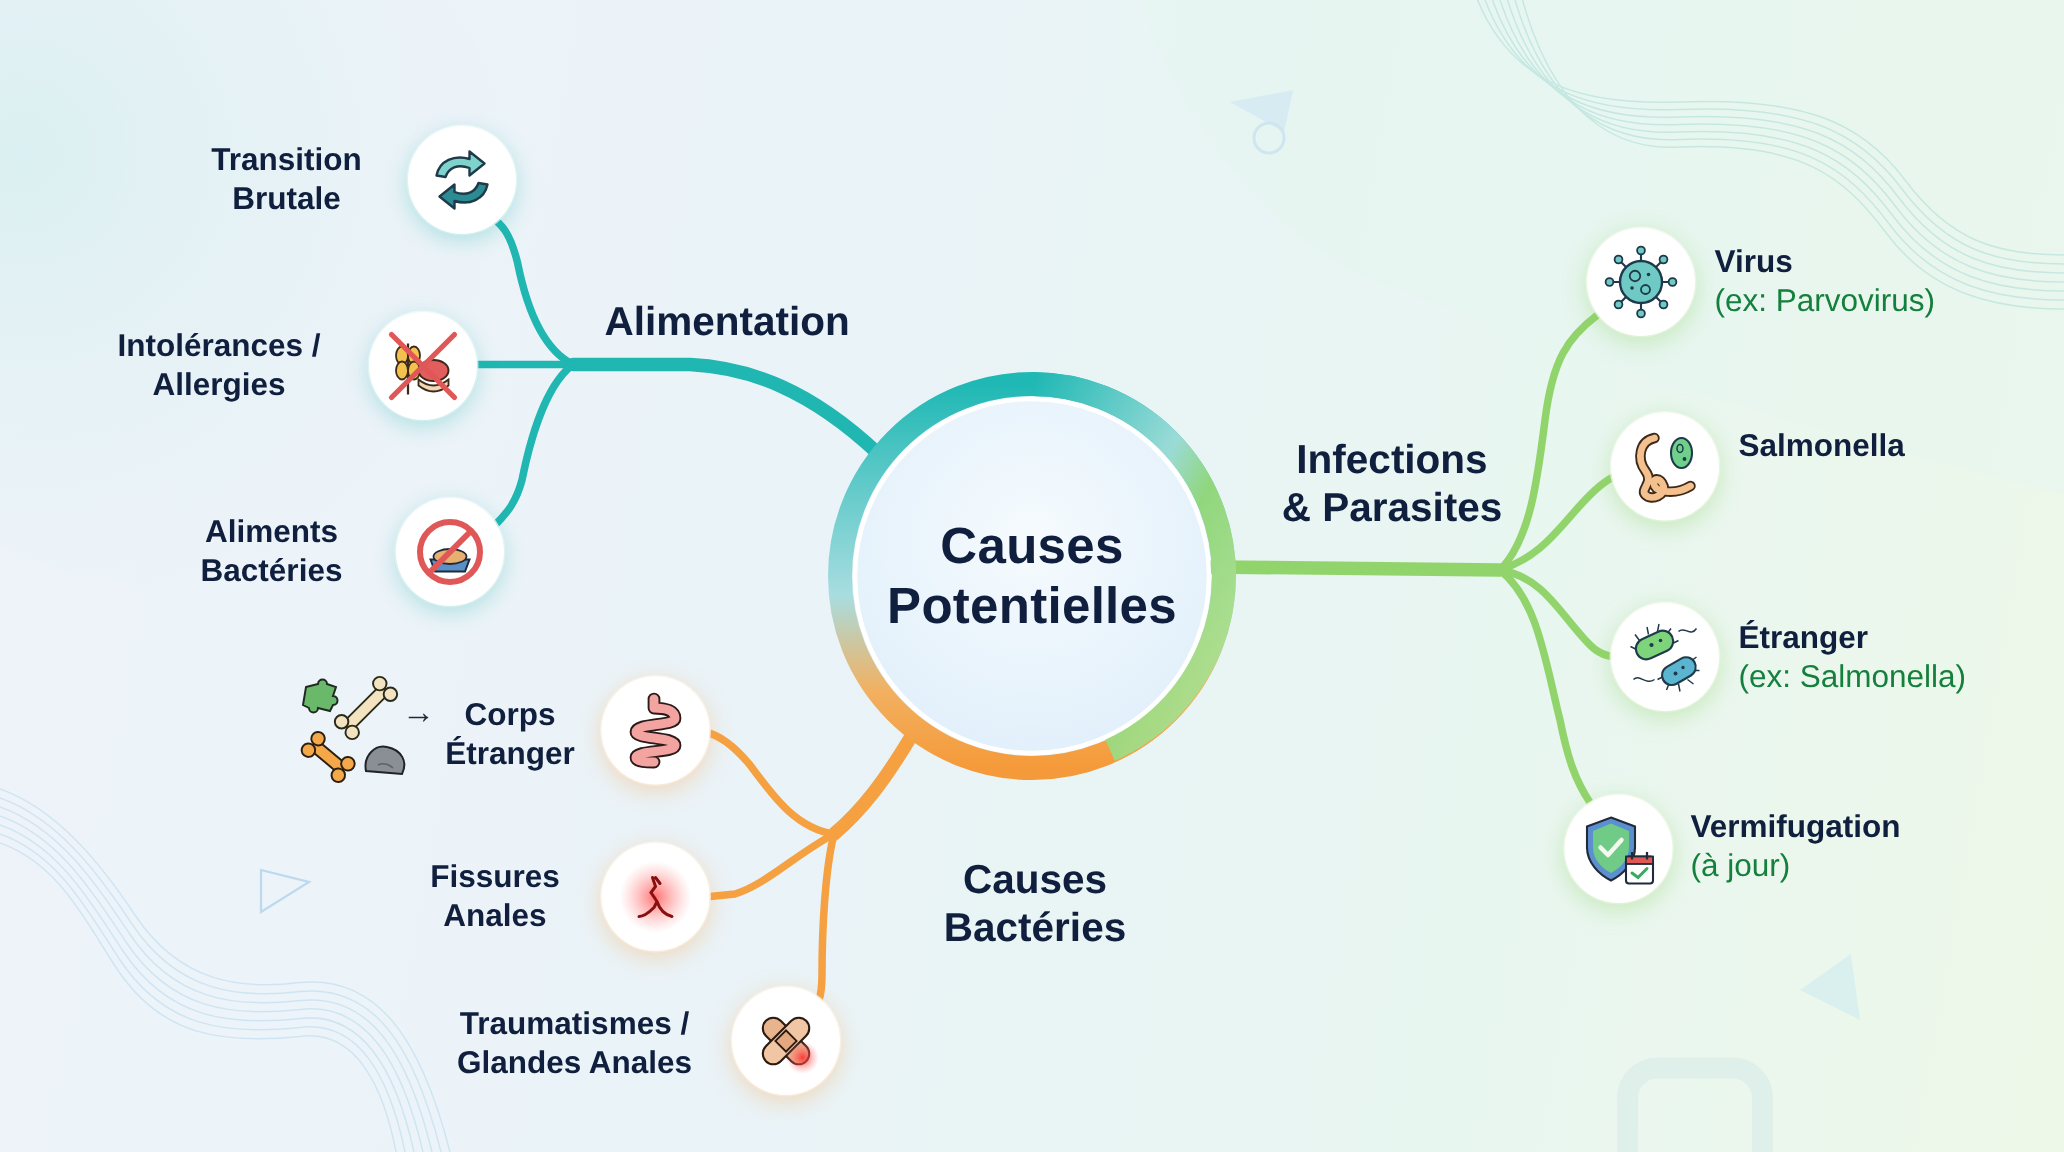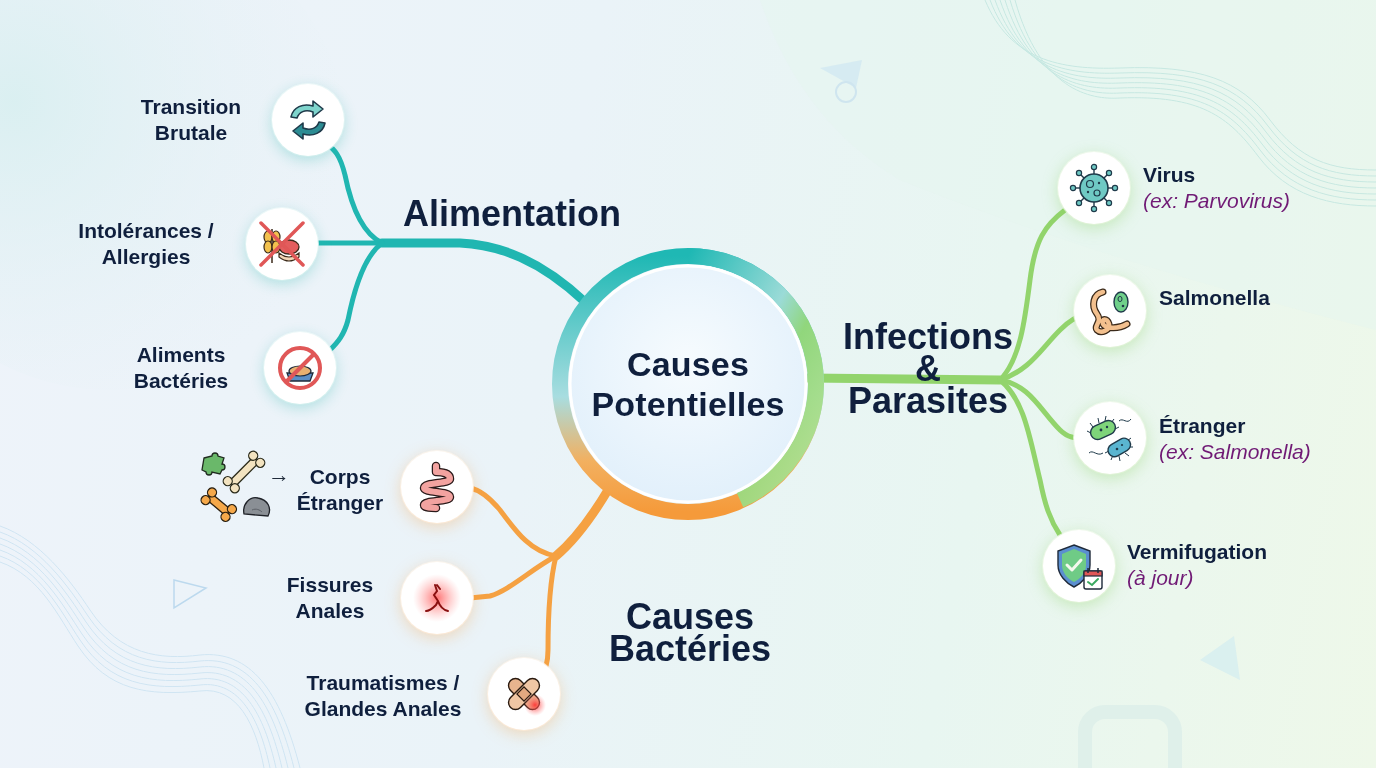--- a/index.html
+++ b/index.html
@@ -19,40 +19,40 @@
     border-radius: 50%;
     display: flex; flex-direction: column; align-items: center; justify-content: center;
     text-align: center;
   }
   .hub-title {
     font-weight: 700; font-size: 34px; line-height: 40px; color: #0f1f3d;
     letter-spacing: 0.2px;
   }
 
   .branch-label {
-    position: absolute; font-weight: 700; font-size: 36px; line-height: 32px; color: #0f1f3d;
-  }
-  .branch-label.center { text-align: center; margin-top: 31px; }
+    position: absolute; font-weight: 700; font-size: 27px; line-height: 32px; color: #0f1f3d;
+  }
+  .branch-label.center { text-align: center; }
 
   .node-icon {
     position: absolute; width: 72px; height: 72px; border-radius: 50%;
     background: #ffffff;
     display: flex; align-items: center; justify-content: center;
   }
   .node-icon.teal  { box-shadow: 0 4px 14px rgba(32,178,170,0.30), 0 0 0 1px rgba(255,255,255,0.8); }
   .node-icon.green { box-shadow: 0 4px 16px rgba(140,210,100,0.40), 0 0 0 1px rgba(255,255,255,0.8); }
   .node-icon.orange{ box-shadow: 0 4px 16px rgba(245,160,70,0.35), 0 0 0 1px rgba(255,255,255,0.8); }
   .node-icon svg { width: 54px; height: 54px; }
 
   .node-text {
     position: absolute; font-size: 21px; line-height: 26px; color: #0f1f3d;
   }
   .node-text.right { text-align: center; }
   .node-text .t-bold { font-weight: 700; display: block; }
-  .node-text .t-sub  { font-weight: 400; display: block; color: #701a75; font-style: italic; }
+  .node-text .t-sub  { font-weight: 400; display: block; color: #15803d; }
 
   .foreign-obj { position: absolute; left: 196px; top: 448px; width: 104px; height: 76px; }
 </style>
 </head>
 <body>
 
 <svg class="bg-layer" viewBox="0 0 1376 768" width="1376" height="768">
   <defs>
     <radialGradient id="blobL" cx="0.3" cy="0.4" r="0.7">
       <stop offset="0" stop-color="#d8eff0" stop-opacity="0.9"></stop>

